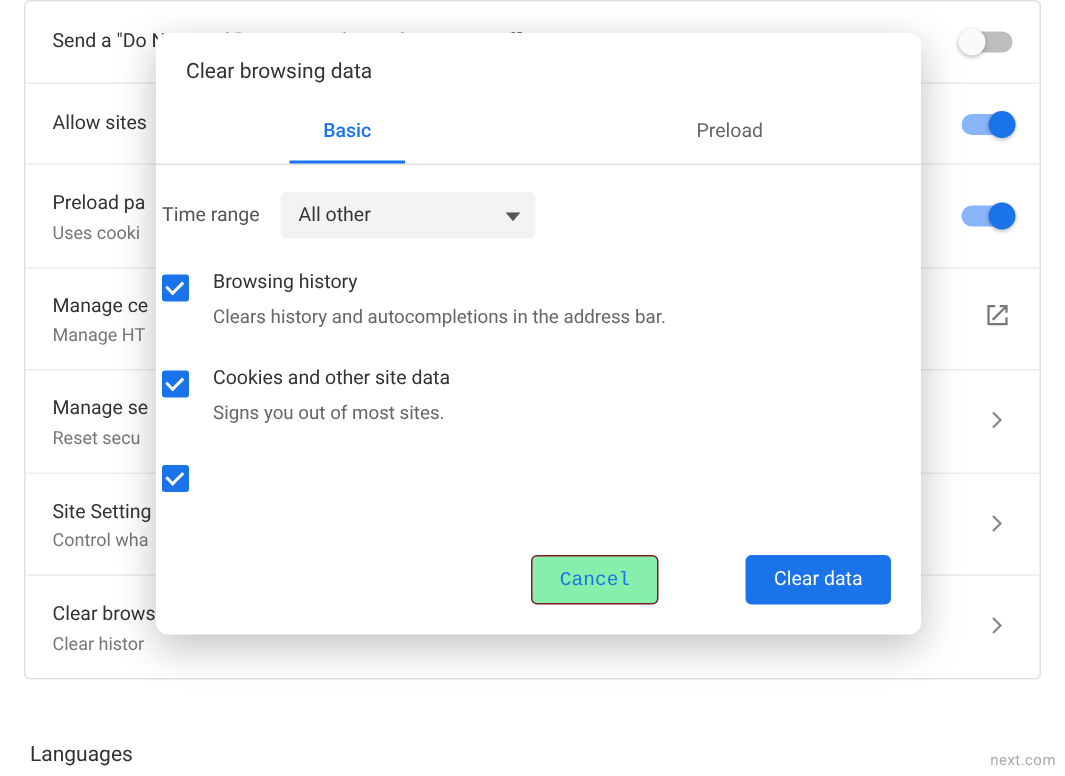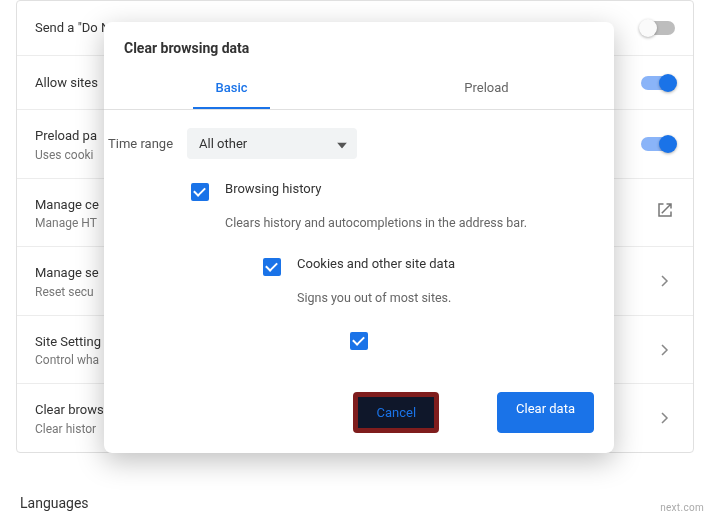--- a/index.html
+++ b/index.html
@@ -61,21 +61,21 @@
     .dialog {
       position: absolute;
       left: 104px; top: 22px;
       width: 510px;
       background: #fff;
       border-radius: 8px;
       box-shadow: 0 8px 28px rgba(0,0,0,0.25);
       padding-bottom: 16px;
     }
     .dialog-title {
-      font-size: 14px; font-weight: 700; color:#333;
+      font-size: 14px; font-weight: 400; color:#333;
       padding: 18px 20px 12px 20px;
     }
     .tabs {
       display:flex; border-bottom:1px solid #e0e0e0;
     }
     .tab {
       flex:1; text-align:center; padding:12px 0 14px 0; font-size:13px;
       color:#666; cursor:pointer; position:relative;
     }
     .tab-active { color:#1a73e8; font-weight:500; }
@@ -90,40 +90,39 @@
       background:#f1f3f4; border-radius:4px; padding:8px 40px 8px 12px;
       font-size:13px; color:#333; position:relative; min-width:170px;
     }
     .time-select .tri {
       position:absolute; right:10px; top:50%; transform:translateY(-50%);
     }
     .time-select .tri svg{width:10px;height:6px;}
     .opt {
       display:flex; align-items:flex-start; gap:16px;
       padding:12px 4px;
-      justify-content:center;
     }
     .chk {
       width:18px; height:18px; border:2px solid #1a73e8; background:#1a73e8;
       border-radius:2px; flex-shrink:0; position:relative; margin-top:2px;
     }
     .chk::after{
       content:''; position:absolute; left:3px; top:0px; width:5px; height:9px;
       border:solid #fff; border-width:0 2px 2px 0; transform:rotate(45deg);
     }
     .opt-text .opt-title{ font-size:13px; color:#333; }
-    .opt-text .opt-sub{ font-size:12.5px; color:#666; margin-top:18px; line-height:1.4;}
+    .opt-text .opt-sub{ font-size:12.5px; color:#666; margin-top:7px; line-height:1.4;}
     .dialog-buttons{
       display:flex; justify-content:flex-end; gap:10px; padding:30px 20px 4px 20px;
     }
     .btn{
       font-size:13px; padding:8px 18px; border-radius:4px; cursor:pointer;
     }
     .btn-sec{
-      background:#0f172a; border:5px solid #7f1d1d; color:#1a73e8;
+      background:#86efac; border:1px solid #7f1d1d; color:#1a73e8;font-family:Liberation Mono, monospace;
     }
     .btn-pri{
       background:#1a73e8; border:1px solid #1a73e8; color:#fff;margin-left:48px;
     }
     .watermark{
       position:absolute; right:6px; bottom:4px; font-size:10px; color:#aaa; letter-spacing:.3px;
     }
   </style>
 </head>
 <body>

